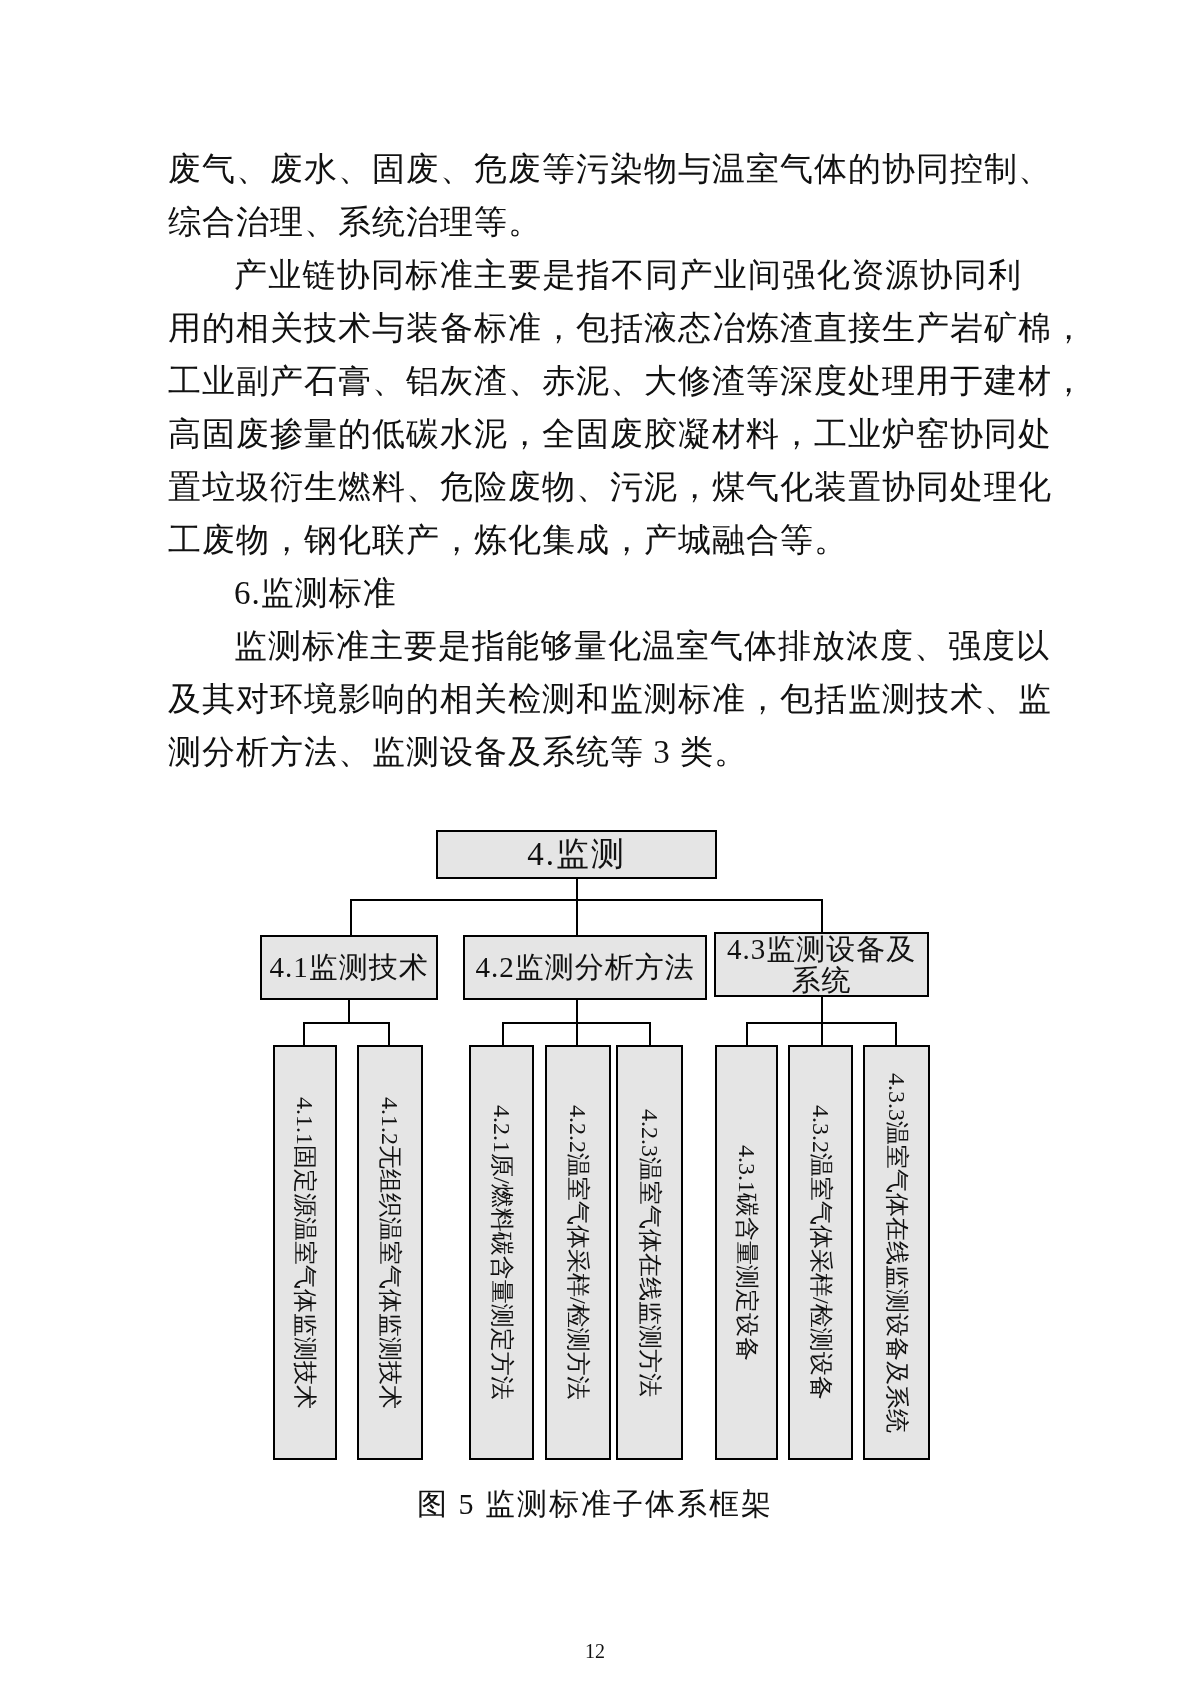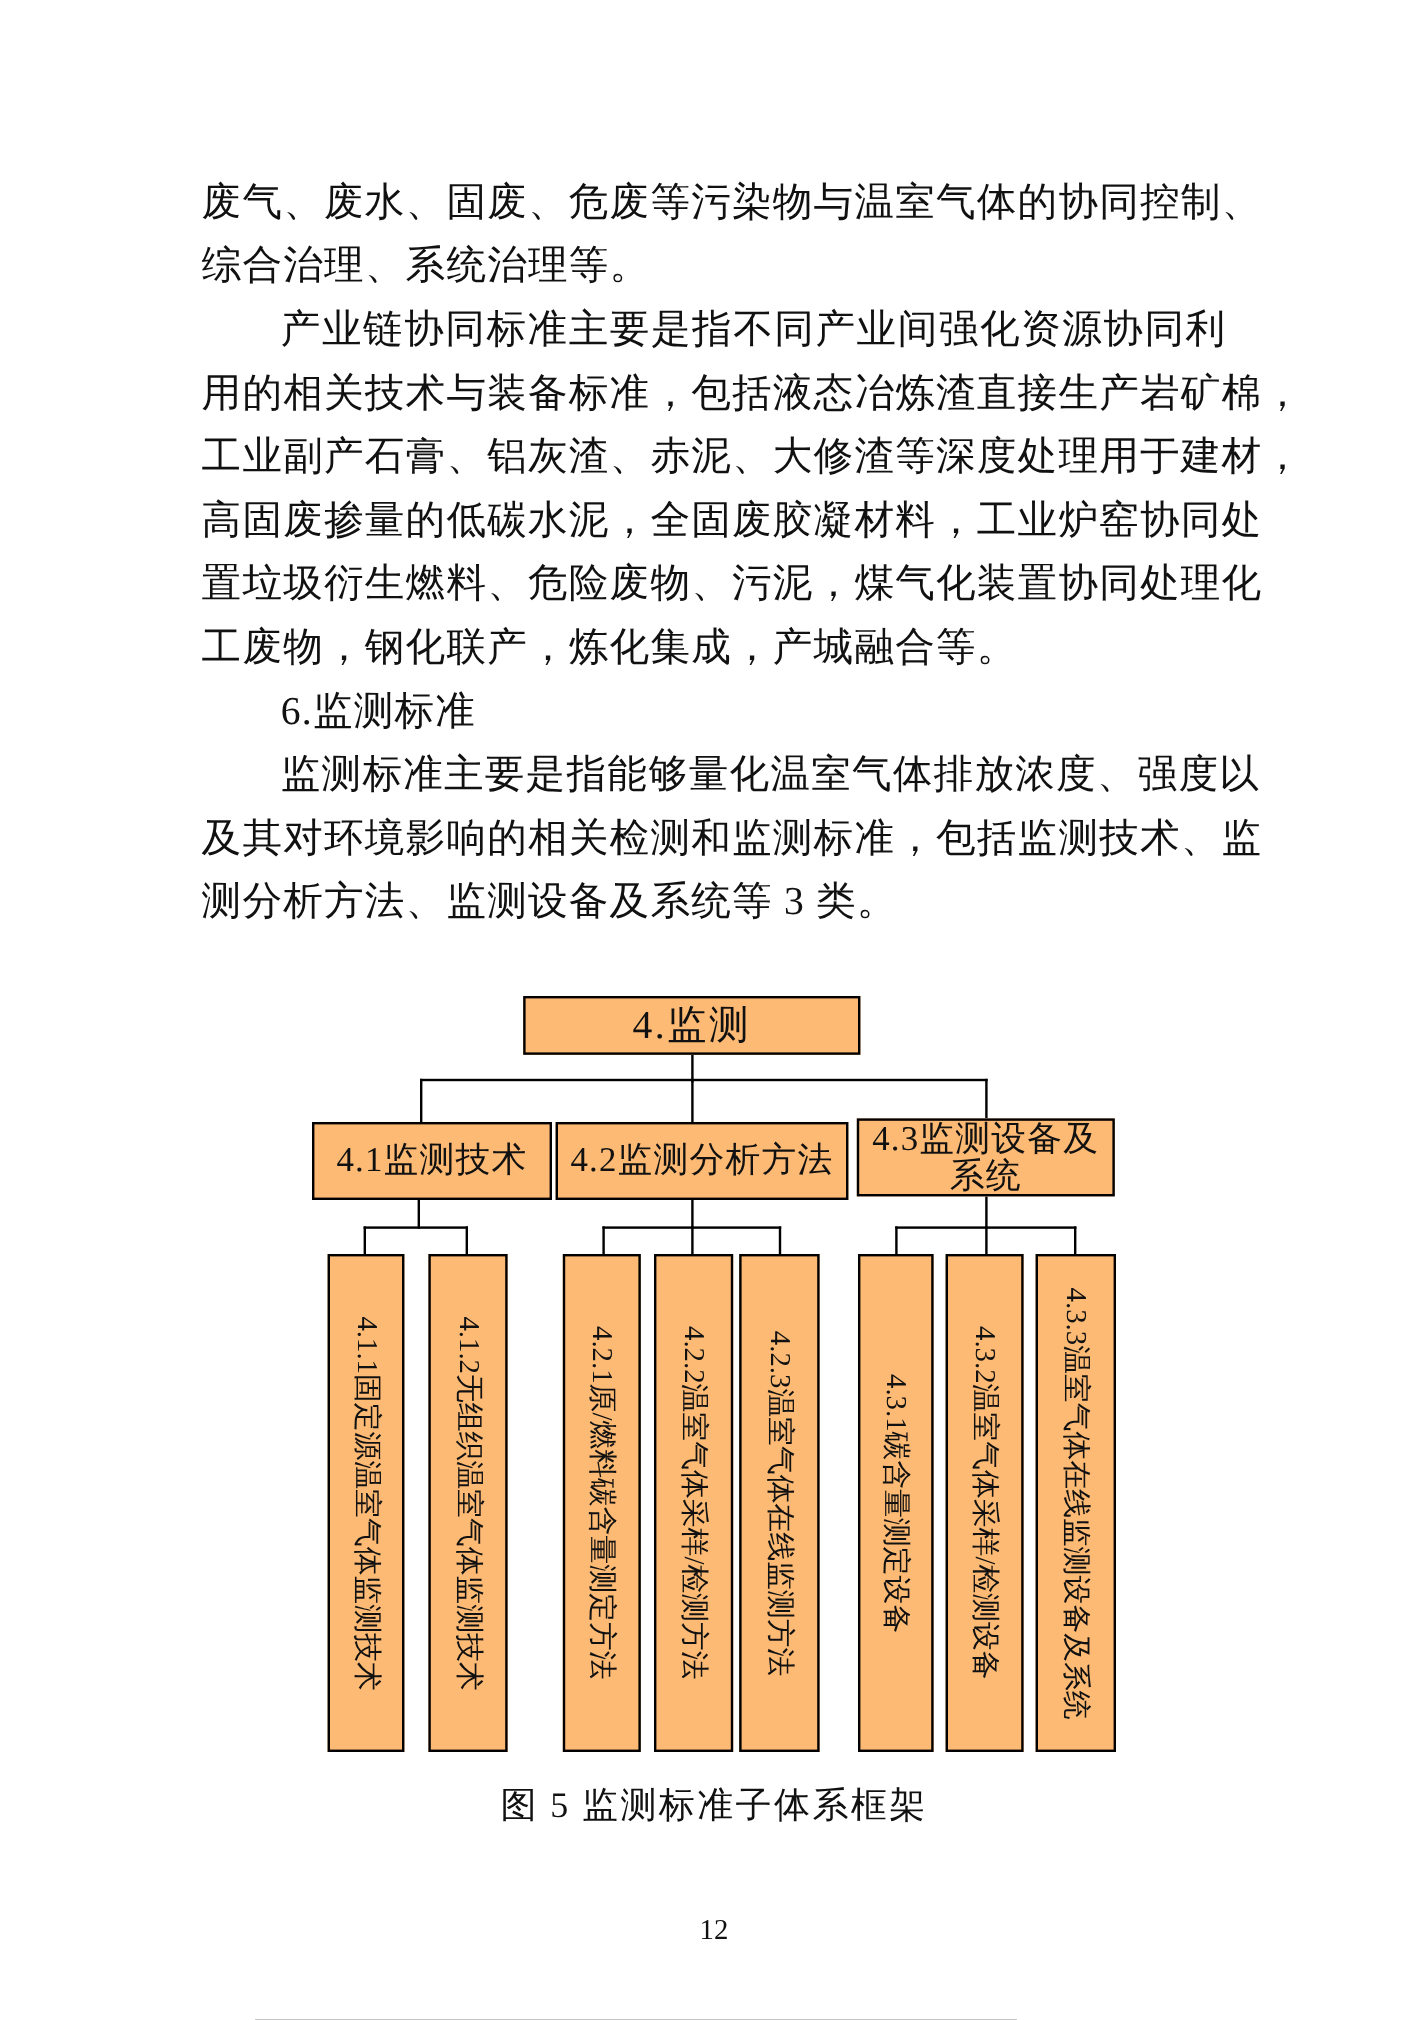--- a/index.html
+++ b/index.html
@@ -31,21 +31,21 @@
     letter-spacing: 1px;
   }
   .line.last { text-align-last: left; }
   .line.indent { text-indent: 66px; }
   
   .figure { position: absolute; inset: 0; }
   .fline { position: absolute; background: #000; }
   .fbox {
     position: absolute;
     border: 2px solid #000;
-    background: #fdba74;
+    background: #e5e5e5;
     display: flex;
     align-items: center;
     justify-content: center;
     text-align: center;
   }
   .root-box  { font-size: 33px; letter-spacing: 2px; }
   .l2-box    { font-size: 29px; line-height: 31px; letter-spacing: 1px; padding: 0 2px; }
   .leaf-box span {
     writing-mode: vertical-rl;
     text-orientation: sideways;
@@ -57,23 +57,23 @@
     position: absolute;
     left: 0; right: 0;
     top: 1484px;
     text-align: center;
     font-size: 30px;
     letter-spacing: 2px;
   }
   .page-num {
     position: absolute;
     left: 0; right: 0;
-    top: 1596px;
+    top: 1640px;
     text-align: center;
-    font-size: 24px;
+    font-size: 20px;
   }
 </style>
 </head>
 <body>
 
 <div class="page">
 
   <div class="text-block">
     <div class="line">废气、废水、固废、危废等污染物与温室气体的协同控制、</div>
     <div class="line last">综合治理、系统治理等。</div>
@@ -111,21 +111,21 @@
     <div class="fline" style="left:821px;top:997px;width:2px;height:27px;"></div>
     <div class="fline" style="left:746px;top:1022px;width:151px;height:2px;"></div>
     <div class="fline" style="left:746px;top:1022px;width:2px;height:23px;"></div>
     <div class="fline" style="left:821px;top:1022px;width:2px;height:23px;"></div>
     <div class="fline" style="left:895px;top:1022px;width:2px;height:23px;"></div>
 
     <div class="fbox root-box" style="left:436px;top:830px;width:281px;height:49px;">
       <span>4.监测</span>
     </div>
 
-    <div class="fbox l2-box" style="left:260px;top:935px;width:200px;height:65px;">
+    <div class="fbox l2-box" style="left:260px;top:935px;width:178px;height:65px;">
       <span>4.1监测技术</span>
     </div>
     <div class="fbox l2-box" style="left:463px;top:935px;width:244px;height:65px;">
       <span>4.2监测分析方法</span>
     </div>
     <div class="fbox l2-box" style="left:714px;top:932px;width:215px;height:65px;">
       <span>4.3监测设备及系统</span>
     </div>
 
     <div class="fbox leaf-box" style="left:273px;top:1045px;width:64px;height:415px;">

